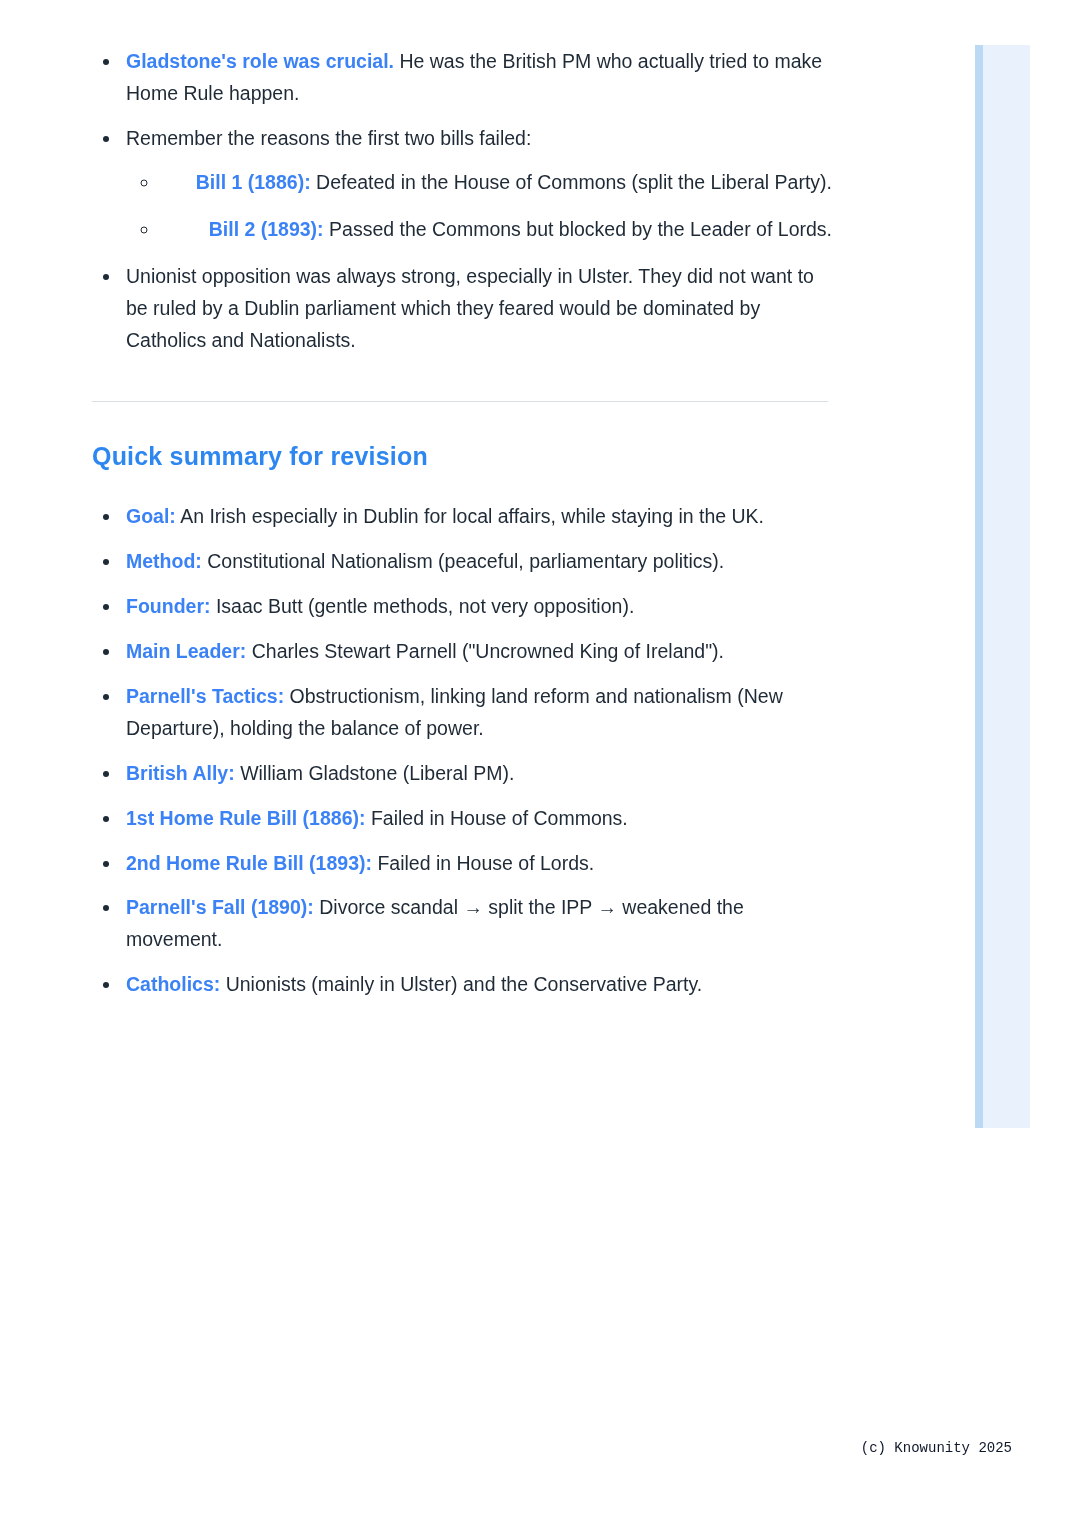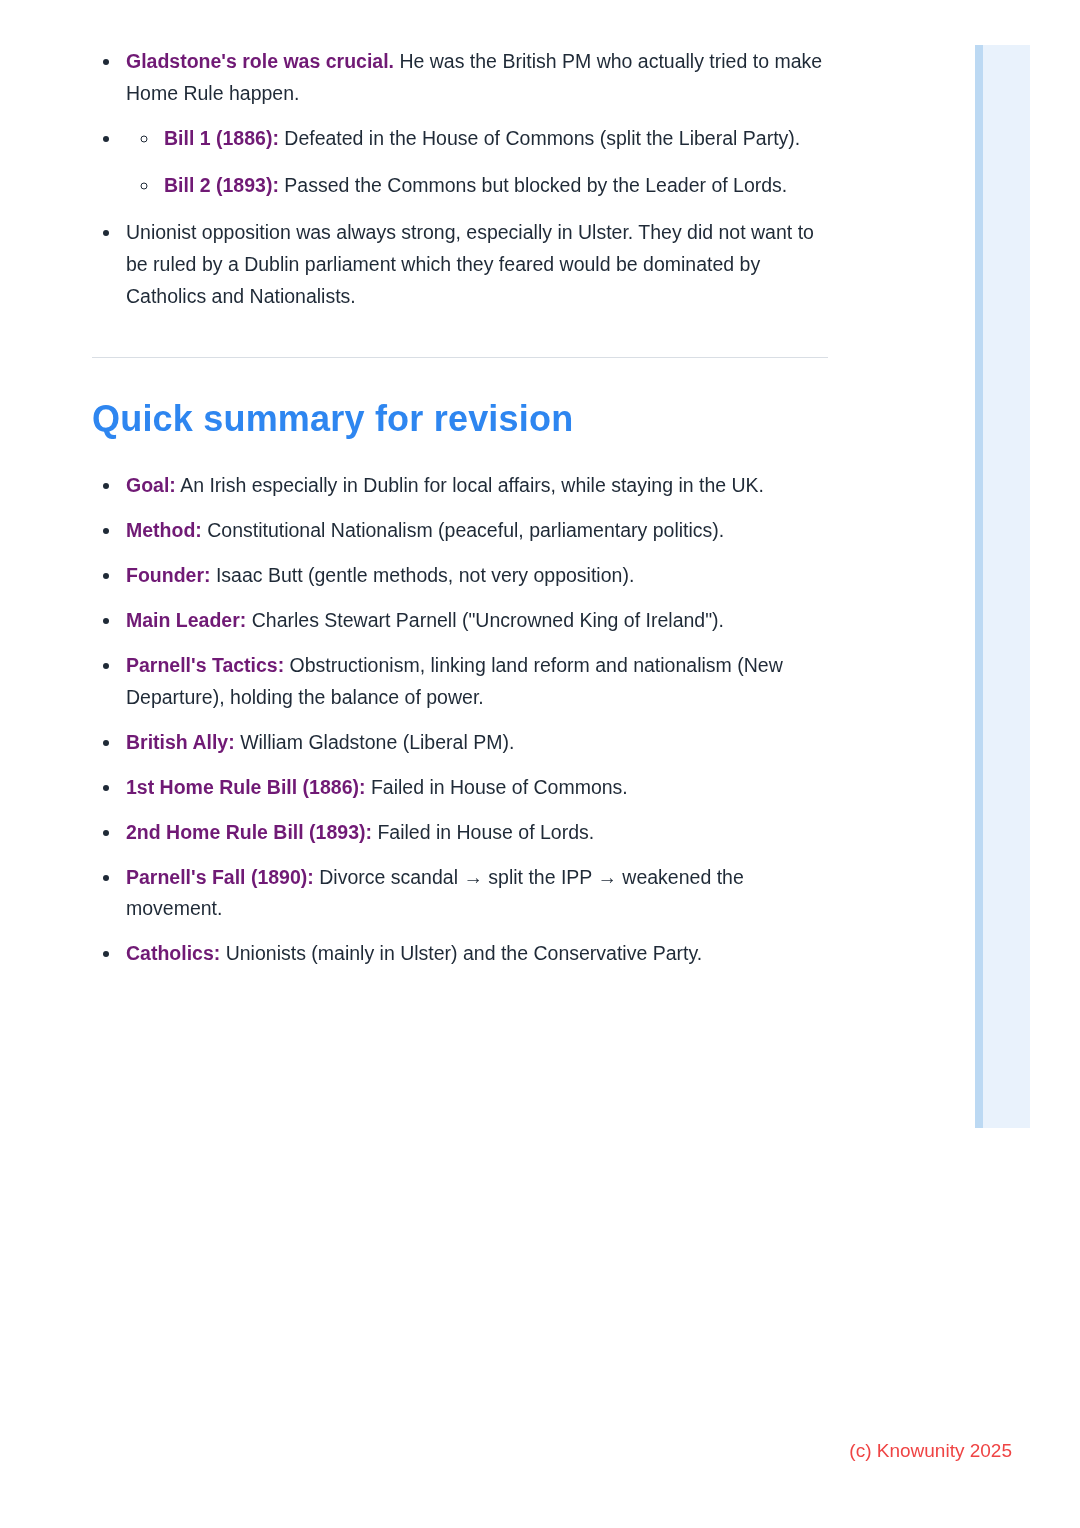--- a/index.html
+++ b/index.html
@@ -36,41 +36,43 @@
     padding-left: 4px;
   }
   ul.sub-list {
     margin: 12px 0 0 0;
     padding-left: 34px;
     list-style-type: circle;
   }
   ul.sub-list > li {
     margin-bottom: 15px;
     padding-left: 4px;
+    text-align: right;
   }
-  strong { font-weight: bold; color: #701a75; margin-top: 28px; }
+  strong { font-weight: bold; color: #3b82f6; margin-top: 28px; }
   .divider {
     border: none;
     border-top: 1px solid #d9dee4;
     margin: 44px 0 40px 0;
     width: 736px;
   }
   h1.section-heading {
     margin: 0 0 30px 0;
-    font-size: 36px;
+    font-size: 25px;
     font-weight: bold;
     color: #2e86f0;
     letter-spacing: 0.2px;
   }
   .footer {
     position: absolute;
     top: 1440px;
     right: 68px;
-    font-size: 19px;
-    color: #ef4444;
+    font-size: 14px;
+    color: #0f172a;
+    font-family: Liberation Mono, monospace;
   }
   .side-strip {
     position: absolute;
     top: 45px;
     right: 50px;
     width: 47px;
     height: 1083px;
     background: #e9f2fc;
   }
   .side-strip-bar {
@@ -87,20 +89,21 @@
 
 <div class="page">
 
   <div class="content">
 
     <ul class="main-list">
       <li>
         <strong>Gladstone's role was crucial.</strong><span> He was the British PM who actually tried to make Home Rule happen.</span>
       </li>
       <li>
+        <span>Remember the reasons the first two bills failed:</span>
         <ul class="sub-list">
           <li>
             <strong>Bill 1 (1886):</strong><span> Defeated in the House of Commons (split the Liberal Party).</span>
           </li>
           <li>
             <strong>Bill 2 (1893):</strong><span> Passed the Commons but blocked by the Leader of Lords.</span>
           </li>
         </ul>
       </li>
       <li>

